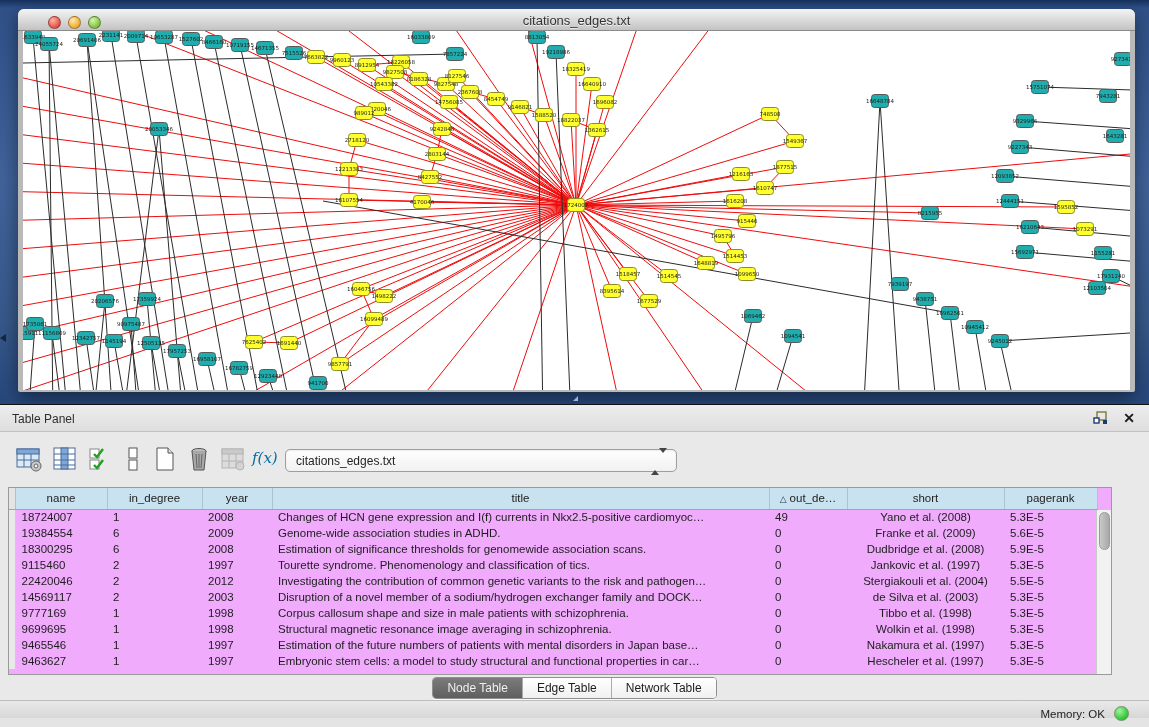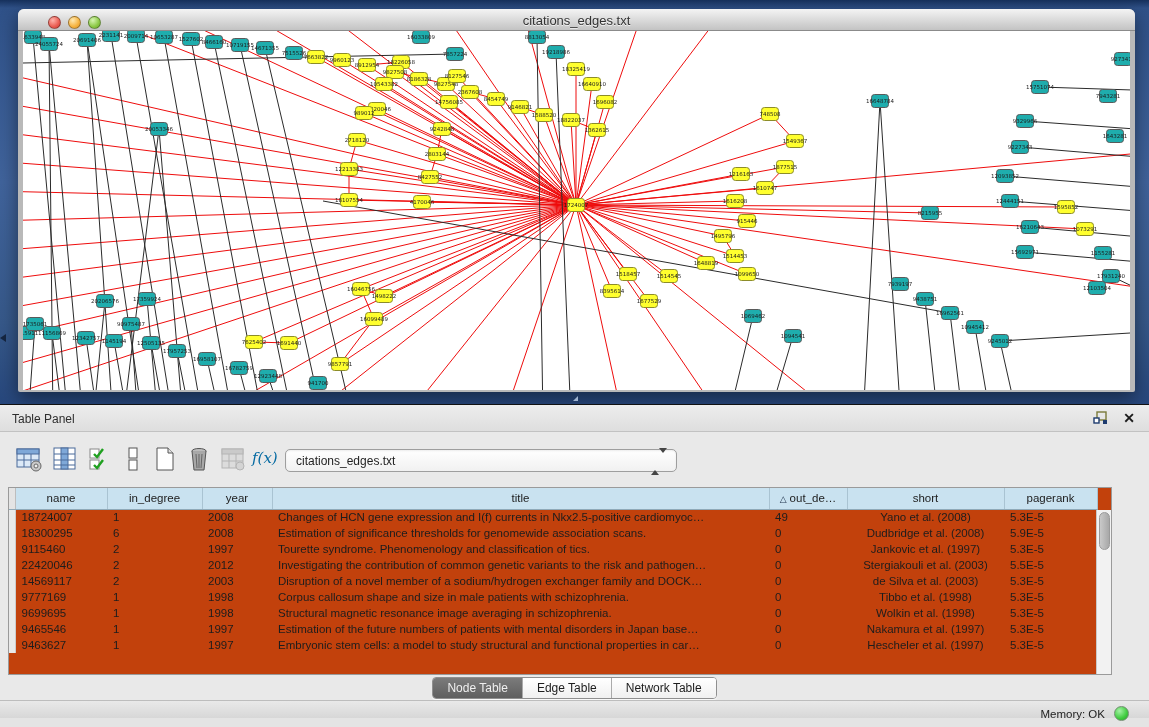--- a/index.html
+++ b/index.html
@@ -46,21 +46,21 @@
 
   #toolbar { position:absolute; left:0; top:27px; width:100%; height:52px; }
   .tb-icon { position:absolute; top:14px; width:26px; height:26px; cursor:pointer; }
   #combo { position:absolute; left:285px; top:17px; width:392px; height:23px; background:linear-gradient(180deg,#ffffff,#f1f1f1);
     border:1px solid #9e9e9e; border-radius:5px; box-shadow:inset 0 1px 2px rgba(0,0,0,.08); }
   #combo-text { position:absolute; left:10px; top:4px; font-size:12px; color:#1f1f1f; }
   #combo-arrows { position:absolute; right:9px; top:3px; }
   #combo-arrows .up { width:0;height:0;border-left:4px solid transparent;border-right:4px solid transparent;border-bottom:5px solid #444; margin-bottom:3px;}
   #combo-arrows .dn { width:0;height:0;border-left:4px solid transparent;border-right:4px solid transparent;border-top:5px solid #444;}
 
-  #table-box { position:absolute; left:8px; top:82px; width:1104px; height:188px; background:#c2410c; border:1px solid #9a9a9a; }
+  #table-box { position:absolute; left:8px; top:82px; width:1104px; height:188px; background:#f0abfc; border:1px solid #9a9a9a; }
   table { border-collapse:collapse; table-layout:fixed; width:1088px; }
   th { height:21px; background:#c9e2f0; border-right:1px solid #a9c3d2; border-bottom:1px solid #8fa9b8;
        font-size:11.5px; font-weight:normal; color:#1c1c1c; text-align:center; overflow:hidden; white-space:nowrap; }
   th.gutter { background:#e4e4e4; border-right:1px solid #bdbdbd; }
   td { height:16px; font-size:11.5px; color:#1d1d1d; padding:0 6px; overflow:hidden; white-space:nowrap; }
   td.gutter { background:#e9e9e9; border-right:1px solid #cccccc; padding:0; }
   td.center { text-align:center; }
   #sort-glyph { color:#23364f; font-size:9px; margin-right:3px; }
   #vscroll { position:absolute; right:0; top:22px; bottom:0; width:15px; background:#f2f2f2; border-left:1px solid #c9c9c9; }
   #vthumb { position:absolute; left:2px; top:2px; width:11px; height:38px; border-radius:6px;
@@ -565,20 +565,30 @@
               <td>18724007</td>
               <td>1</td>
               <td>2008</td>
               <td>Changes of HCN gene expression and I(f) currents in Nkx2.5-positive cardiomyoc…</td>
               <td>49</td>
               <td class="center">Yano et al. (2008)</td>
               <td>5.3E-5</td>
             </tr>
             <tr>
               <td class="gutter"></td>
+              <td>19384554</td>
+              <td>6</td>
+              <td>2009</td>
+              <td>Genome-wide association studies in ADHD.</td>
+              <td>0</td>
+              <td class="center">Franke et al. (2009)</td>
+              <td>5.6E-5</td>
+            </tr>
+            <tr>
+              <td class="gutter"></td>
               <td>18300295</td>
               <td>6</td>
               <td>2008</td>
               <td>Estimation of significance thresholds for genomewide association scans.</td>
               <td>0</td>
               <td class="center">Dudbridge et al. (2008)</td>
               <td>5.9E-5</td>
             </tr>
             <tr>
               <td class="gutter"></td>
@@ -590,21 +600,21 @@
               <td class="center">Jankovic et al. (1997)</td>
               <td>5.3E-5</td>
             </tr>
             <tr>
               <td class="gutter"></td>
               <td>22420046</td>
               <td>2</td>
               <td>2012</td>
               <td>Investigating the contribution of common genetic variants to the risk and pathogen…</td>
               <td>0</td>
-              <td class="center">Stergiakouli et al. (2003)</td>
+              <td class="center">Stergiakouli et al. (2004)</td>
               <td>5.5E-5</td>
             </tr>
             <tr>
               <td class="gutter"></td>
               <td>14569117</td>
               <td>2</td>
               <td>2003</td>
               <td>Disruption of a novel member of a sodium/hydrogen exchanger family and DOCK…</td>
               <td>0</td>
               <td class="center">de Silva et al. (2003)</td>

